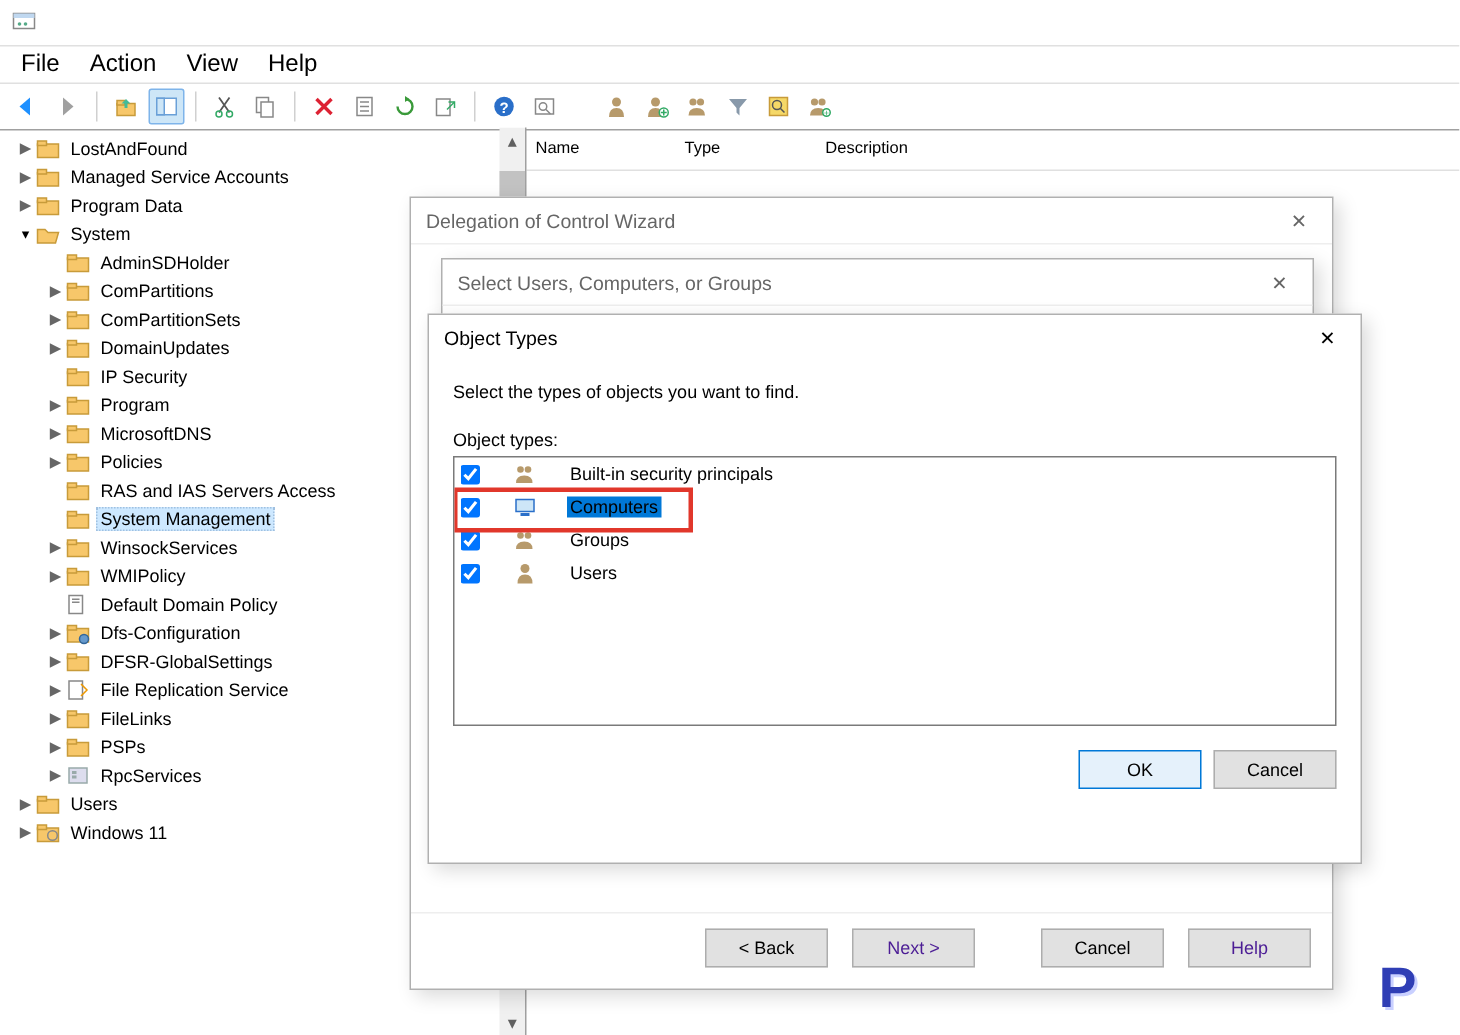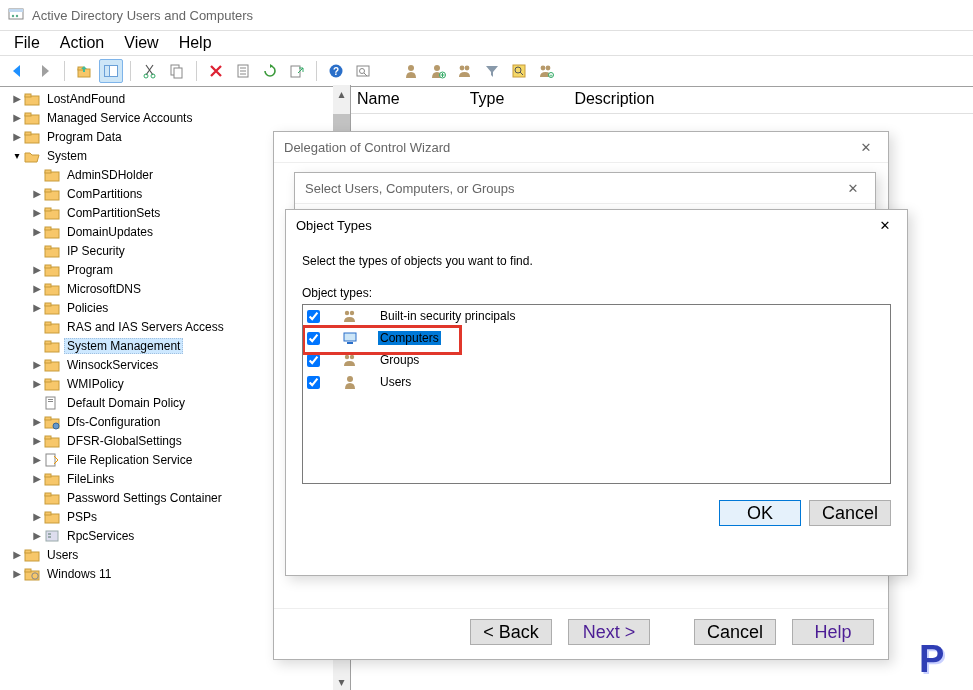--- a/index.html
+++ b/index.html
@@ -26,36 +26,36 @@
   .twisty{width:14px;height:14px;display:flex;align-items:center;justify-content:center;color:#666;flex:none;font-size:10px;}
   .twisty.blank{visibility:hidden;}
   .folder-icon{width:16px;height:16px;flex:none;margin-right:4px;}
   .row .label{padding:0 3px;}
   .row.selected .label{background:#cde8ff;border:1px dotted #a0c0e0;padding:0 2px;}
   .scroll-track{position:absolute;right:0;top:0;bottom:0;width:17px;background:#f0f0f0;display:flex;flex-direction:column;}
   .scroll-btn{height:17px;display:flex;align-items:center;justify-content:center;color:#606060;}
   .scroll-thumb{background:#c2c2c2;flex:none;}
   .list-pane{flex:1;display:flex;flex-direction:column;}
   .list-header{height:28px;border-bottom:1px solid #e0e0e0;display:flex;align-items:center;padding-left:6px;}
-  .list-header .col{margin-right:70px;color:#000;font-size:16px;}
+  .list-header .col{margin-right:70px;color:#000;font-size:11px;}
   
   .dialog{position:absolute;background:#fff;border:1px solid #b0b0b0;box-shadow:4px 4px 12px rgba(0,0,0,.15);}
   .dialog .dlg-title{height:30px;display:flex;align-items:center;justify-content:space-between;padding:0 10px;color:#666;border-bottom:1px solid #eee;font-size:13px;}
   .dlg-close{width:24px;height:24px;display:flex;align-items:center;justify-content:center;color:#666;font-size:13px;}
   
   .ot-body{padding:14px 16px 4px;}
   .ot-listbox{border:1px solid #7a7a7a;height:178px;overflow:hidden;background:#fff;margin-top:4px;}
   .ot-option{display:flex;align-items:center;height:20px;padding:1px 4px;gap:20px;}
   .ot-option input{margin:0 2px 0 0;width:13px;height:13px;}
   .ot-option .opt-icon{width:16px;height:16px;display:flex;align-items:center;justify-content:center;}
   .ot-option .opt-label{padding:0 2px;}
   .ot-option.sel .opt-label{background:#0078d7;color:#000000;}
   .red-callout{position:absolute;border:3px solid #e1372b;pointer-events:none;}
   .dlg-button-row{display:flex;justify-content:flex-end;gap:8px;padding:12px 16px 14px;}
-  .btn{min-width:80px;height:24px;border:1px solid #adadad;background:#e1e1e1;font-family:inherit;font-size:18px;display:flex;align-items:center;justify-content:center;}
+  .btn{min-width:80px;height:24px;border:1px solid #adadad;background:#e1e1e1;font-family:inherit;font-size:12px;display:flex;align-items:center;justify-content:center;}
   .btn.default{border-color:#0078d7;background:#e5f1fb;}
   .btn.disabled{color:#4c1d95;}
   
   .wiz-nav{display:flex;justify-content:flex-end;gap:8px;padding:10px 14px 14px;border-top:1px solid #eee;}
   
   .wiz-person{width:36px;height:36px;position:absolute;right:10px;top:36px;}
   
   .p-logo{position:absolute;right:10px;bottom:8px;width:44px;height:44px;font-weight:700;font-size:38px;color:#2f3eb5;text-shadow:2px 2px 0 #c9d0ff;font-family:Arial,sans-serif;}
   
   svg{display:block;}
@@ -65,21 +65,20 @@
 
 <div class="title-bar">
   <span class="title-icon">
     <svg width="16" height="16" viewBox="0 0 16 16">
         <rect x="1" y="2" width="14" height="10" fill="#fff" stroke="#888"></rect>
         <rect x="1" y="2" width="14" height="3" fill="#c0d8f0"></rect>
         <circle cx="5" cy="9" r="1.2" fill="#5a8"></circle>
         <circle cx="9" cy="9" r="1.2" fill="#5a8"></circle>
       </svg>
   </span>
-  <span>Active Directory Users and Computers</span>
 </div>
 
 <div class="menu-bar">
   <div class="menu-item">File</div>
   <div class="menu-item">Action</div>
   <div class="menu-item">View</div>
   <div class="menu-item">Help</div>
 </div>
 
 <div class="tool-bar">
@@ -461,32 +460,20 @@
                     <svg width="16" height="16">
                       <rect x="1" y="5" width="14" height="9" fill="#f7c76a" stroke="#c89b3a"></rect>
                       <rect x="1" y="3" width="6" height="3" fill="#f7c76a" stroke="#c89b3a"></rect>
                     </svg>
                   </span>
                   <span class="label">FileLinks</span>
                 </div>
               </li>
             <li>
                 <div class="row">
-                  <span class="twisty blank">▶</span>
-                  <span class="folder-icon">
-                    <svg width="16" height="16">
-                      <rect x="1" y="5" width="14" height="9" fill="#f7c76a" stroke="#c89b3a"></rect>
-                      <rect x="1" y="3" width="6" height="3" fill="#f7c76a" stroke="#c89b3a"></rect>
-                    </svg>
-                  </span>
-                  <span class="label">Password Settings Container</span>
-                </div>
-              </li>
-            <li>
-                <div class="row">
                   <span class="twisty">▶</span>
                   <span class="folder-icon">
                     <svg width="16" height="16">
                       <rect x="1" y="5" width="14" height="9" fill="#f7c76a" stroke="#c89b3a"></rect>
                       <rect x="1" y="3" width="6" height="3" fill="#f7c76a" stroke="#c89b3a"></rect>
                     </svg>
                   </span>
                   <span class="label">PSPs</span>
                 </div>
               </li>

